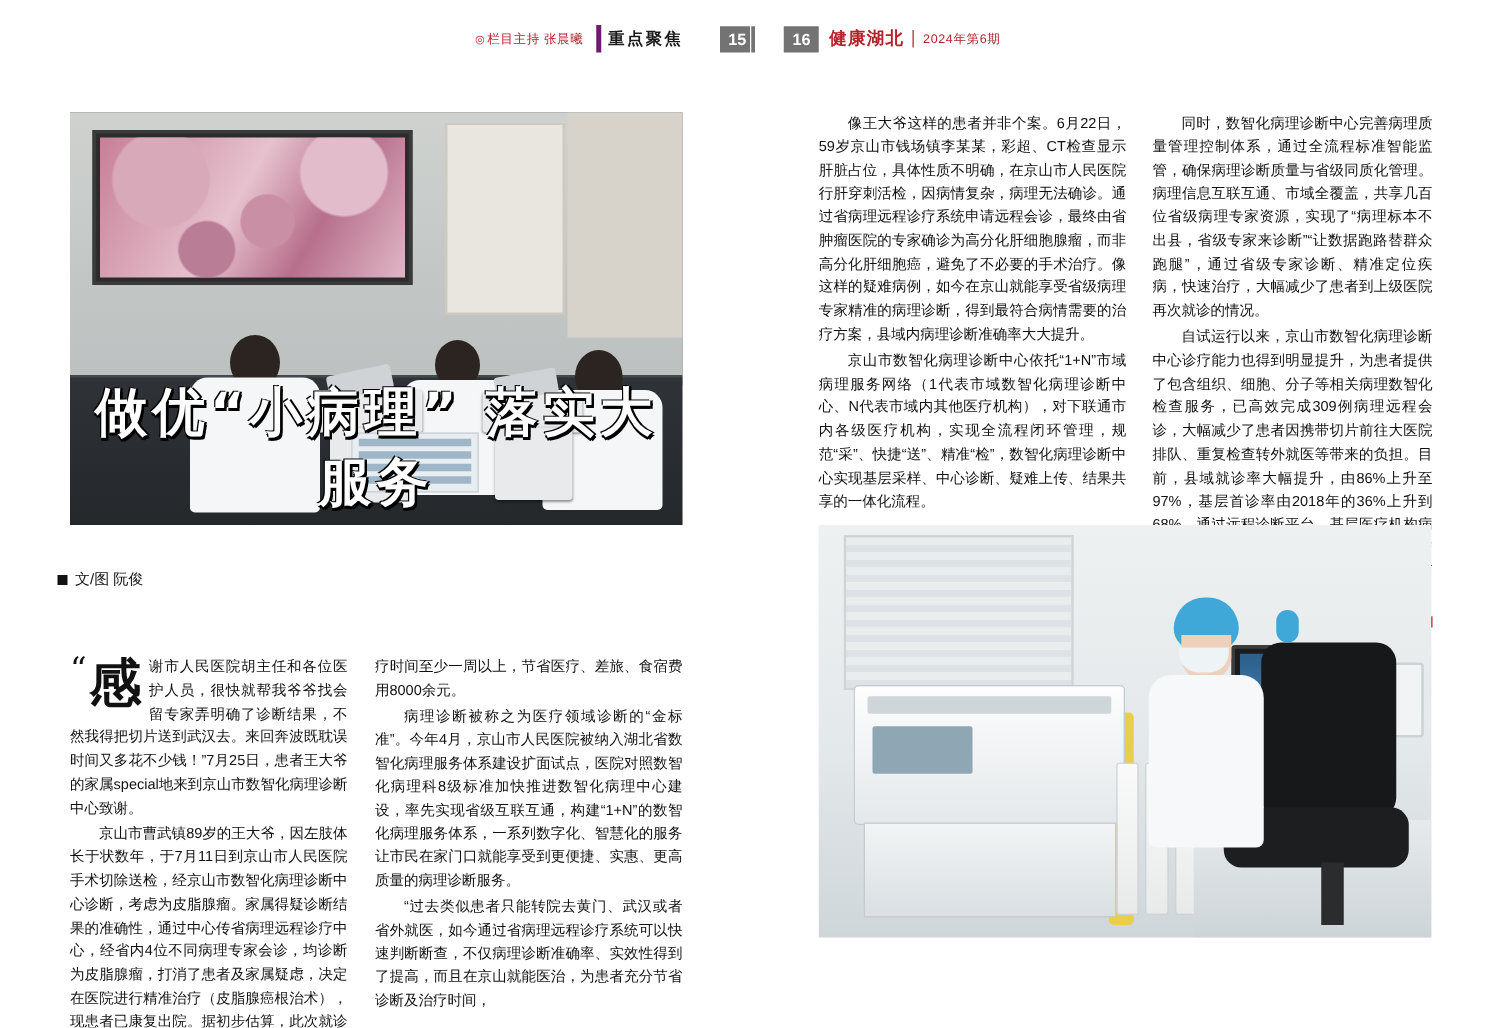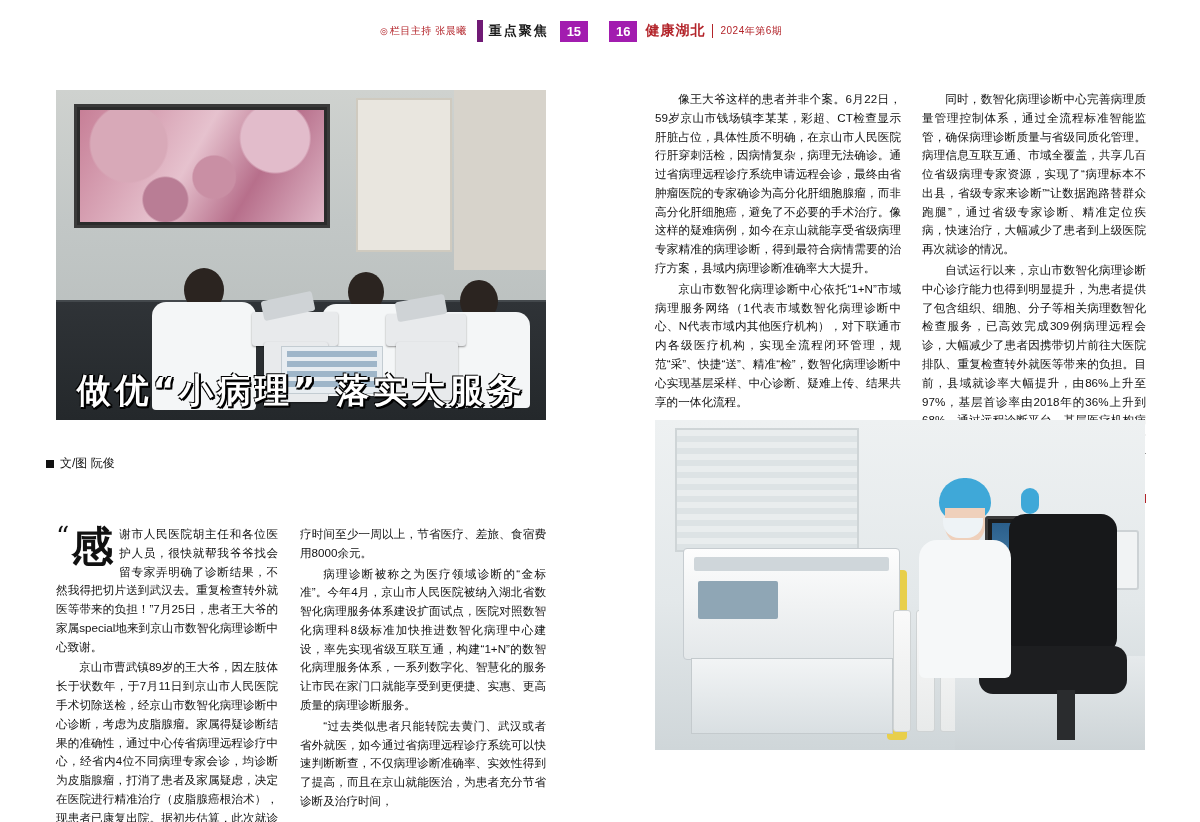--- a/index.html
+++ b/index.html
@@ -12,22 +12,22 @@
     position:relative;
   }
   .page{position:absolute;inset:0;}
 
   
   .runhead{position:absolute;top:20px;display:flex;align-items:center;height:22px;}
   .runhead.left{left:380px;}
   .runhead.right{left:604px;}
   .rh-col{font-size:10px;color:#b3242a;letter-spacing:.5px;margin-right:10px;white-space:nowrap;}
   .rh-dot{color:#b3242a;font-size:9px;margin-right:2px;}
-  .rh-section{background:#ffffff;color:#1a1a1a;font-size:13px;font-weight:bold;letter-spacing:2px;padding:2px 6px;border-left:6px solid #701a75;}
-  .rh-pagebox{background:#a21caf;color:#fff;font-size:13px;font-weight:bold;padding:3px 7px;margin-left:5px;}
+  .rh-section{background:#ffffff;color:#1a1a1a;font-size:13px;font-weight:bold;letter-spacing:2px;padding:2px 6px;border-left:4px solid #701a75;}
+  .rh-pagebox{background:#737373;color:#fff;font-size:13px;font-weight:bold;padding:3px 7px;margin-left:23px;}
   .rh-magazine{color:#b3242a;font-size:14px;font-weight:bold;letter-spacing:1px;margin-left:8px;}
   .rh-bar{display:inline-block;width:1px;height:14px;background:#b3242a;margin:0 7px;vertical-align:middle;}
   .rh-issue{color:#b3242a;font-size:10px;letter-spacing:.5px;}
 
   
   .spine{position:absolute;left:600px;top:0;width:1px;height:822px;background:#ffffff;}
 
   
   .photo1{
     position:absolute;left:56px;top:90px;width:490px;height:330px;
@@ -46,21 +46,21 @@
   .p1-bench{position:absolute;left:0;bottom:0;width:100%;height:118px;background:linear-gradient(180deg,#2f3337 0%,#24282b 100%);}
   .p1-benchedge{position:absolute;left:0;bottom:112px;width:100%;height:8px;background:#43484c;}
   .coat{position:absolute;background:#f4f6f7;border-radius:14px 14px 4px 4px;}
   .head{position:absolute;border-radius:50%;background:#2b2420;}
   .mic{position:absolute;background:#e8eaec;border-radius:3px;box-shadow:0 1px 2px rgba(0,0,0,.4);}
   .mic-tube{position:absolute;background:#cfd3d6;border-radius:3px;}
   .p1-tray{position:absolute;left:225px;bottom:26px;width:100px;height:46px;background:#e8edf1;border:1px solid #c3ccd2;}
   .p1-tray i{display:block;height:6px;margin:4px 5px;background:#9fb6c9;}
   .p1-title{
     position:absolute;left:0;right:0;bottom:6px;text-align:center;
-    font-family:"DejaVu Sans", sans-serif;font-weight:bold;font-size:34px;color:#ffffff;
+    font-family:"DejaVu Sans", sans-serif;font-weight:bold;font-size:42px;color:#ffffff;
     letter-spacing:4px;text-shadow:2px 2px 0 #000,-1px -1px 0 #000,2px 0 0 #000,0 2px 0 #000;
   }
 
   
   .byline{position:absolute;left:46px;top:455px;width:490px;text-align:left;font-size:12px;color:#111;}
   .byline .sq{display:inline-block;width:8px;height:8px;background:#111;margin-right:6px;vertical-align:middle;}
 
   
   .col{position:absolute;font-size:11.6px;line-height:1.62;color:#111;text-align:justify;}
   .col p{margin:0 0 2px 0;text-indent:2em;}
@@ -162,21 +162,21 @@
   </div>
 
   <div class="byline">
     <span class="sq"></span><span>文/图 阮俊</span>
   </div>
 
   <div class="col c1">
     <div class="dropcap-wrap">
       <span class="quote-mark">“</span>
       <span class="dropcap">感</span>
-      <p class="noind">谢市人民医院胡主任和各位医护人员，很快就帮我爷爷找会留专家弄明确了诊断结果，不然我得把切片送到武汉去。重复检查转外就医等带来的负担！”7月25日，患者王大爷的家属special地来到京山市数智化病理诊断中心致谢。</p>
+      <p class="noind">谢市人民医院胡主任和各位医护人员，很快就帮我爷爷找会留专家弄明确了诊断结果，不然我得把切片送到武汉去。来回奔波既耽误时间又多花不少钱！”7月25日，患者王大爷的家属special地来到京山市数智化病理诊断中心致谢。</p>
     </div>
     <p>京山市曹武镇89岁的王大爷，因左肢体长于状数年，于7月11日到京山市人民医院手术切除送检，经京山市数智化病理诊断中心诊断，考虑为皮脂腺瘤。家属得疑诊断结果的准确性，通过中心传省病理远程诊疗中心，经省内4位不同病理专家会诊，均诊断为皮脂腺瘤，打消了患者及家属疑虑，决定在医院进行精准治疗（皮脂腺癌根治术），现患者已康复出院。据初步估算，此次就诊为患者充分节省诊断及治</p>
   </div>
 
   <div class="col c2">
     <p class="noind">疗时间至少一周以上，节省医疗、差旅、食宿费用8000余元。</p>
     <p>病理诊断被称之为医疗领域诊断的“金标准”。今年4月，京山市人民医院被纳入湖北省数智化病理服务体系建设扩面试点，医院对照数智化病理科8级标准加快推进数智化病理中心建设，率先实现省级互联互通，构建“1+N”的数智化病理服务体系，一系列数字化、智慧化的服务让市民在家门口就能享受到更便捷、实惠、更高质量的病理诊断服务。</p>
     <p>“过去类似患者只能转院去黄门、武汉或者省外就医，如今通过省病理远程诊疗系统可以快速判断断查，不仅病理诊断准确率、实效性得到了提高，而且在京山就能医治，为患者充分节省诊断及治疗时间，</p>
   </div>
 

